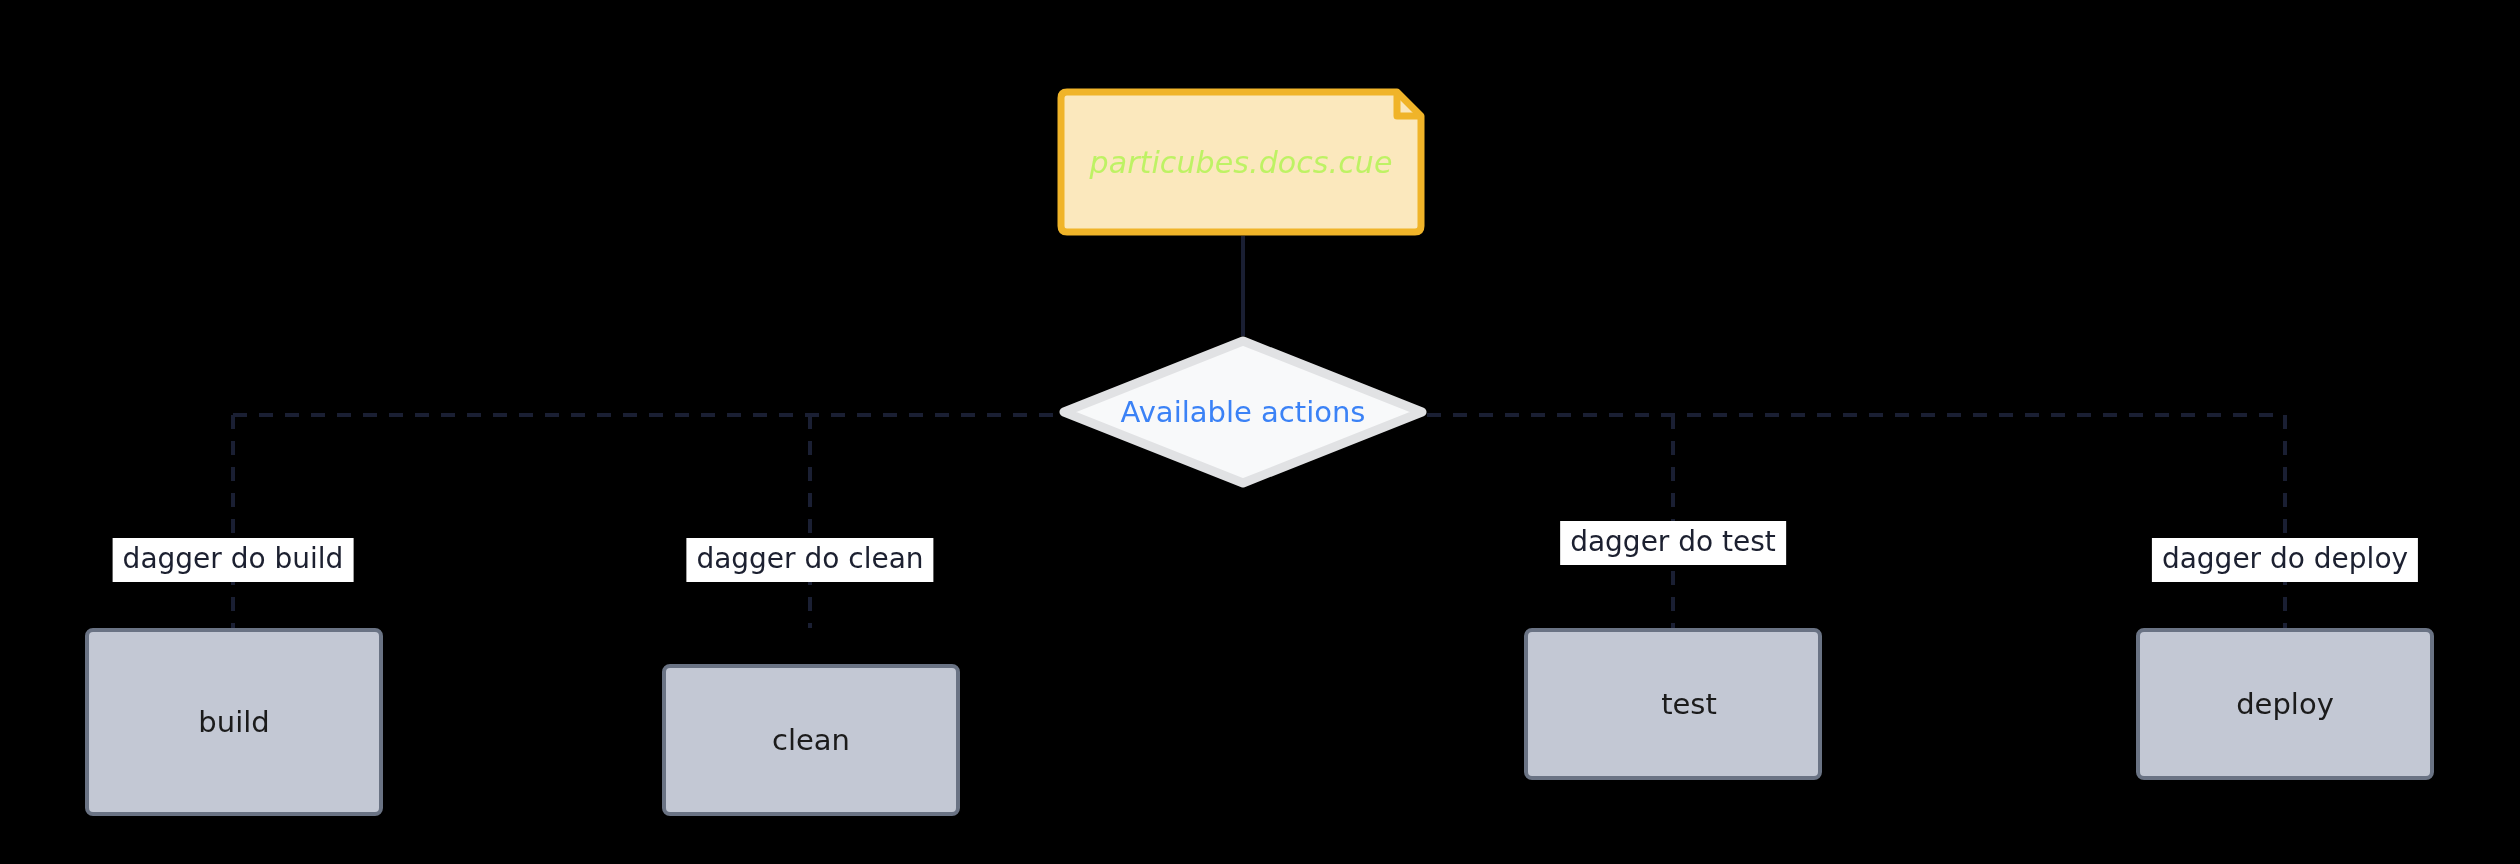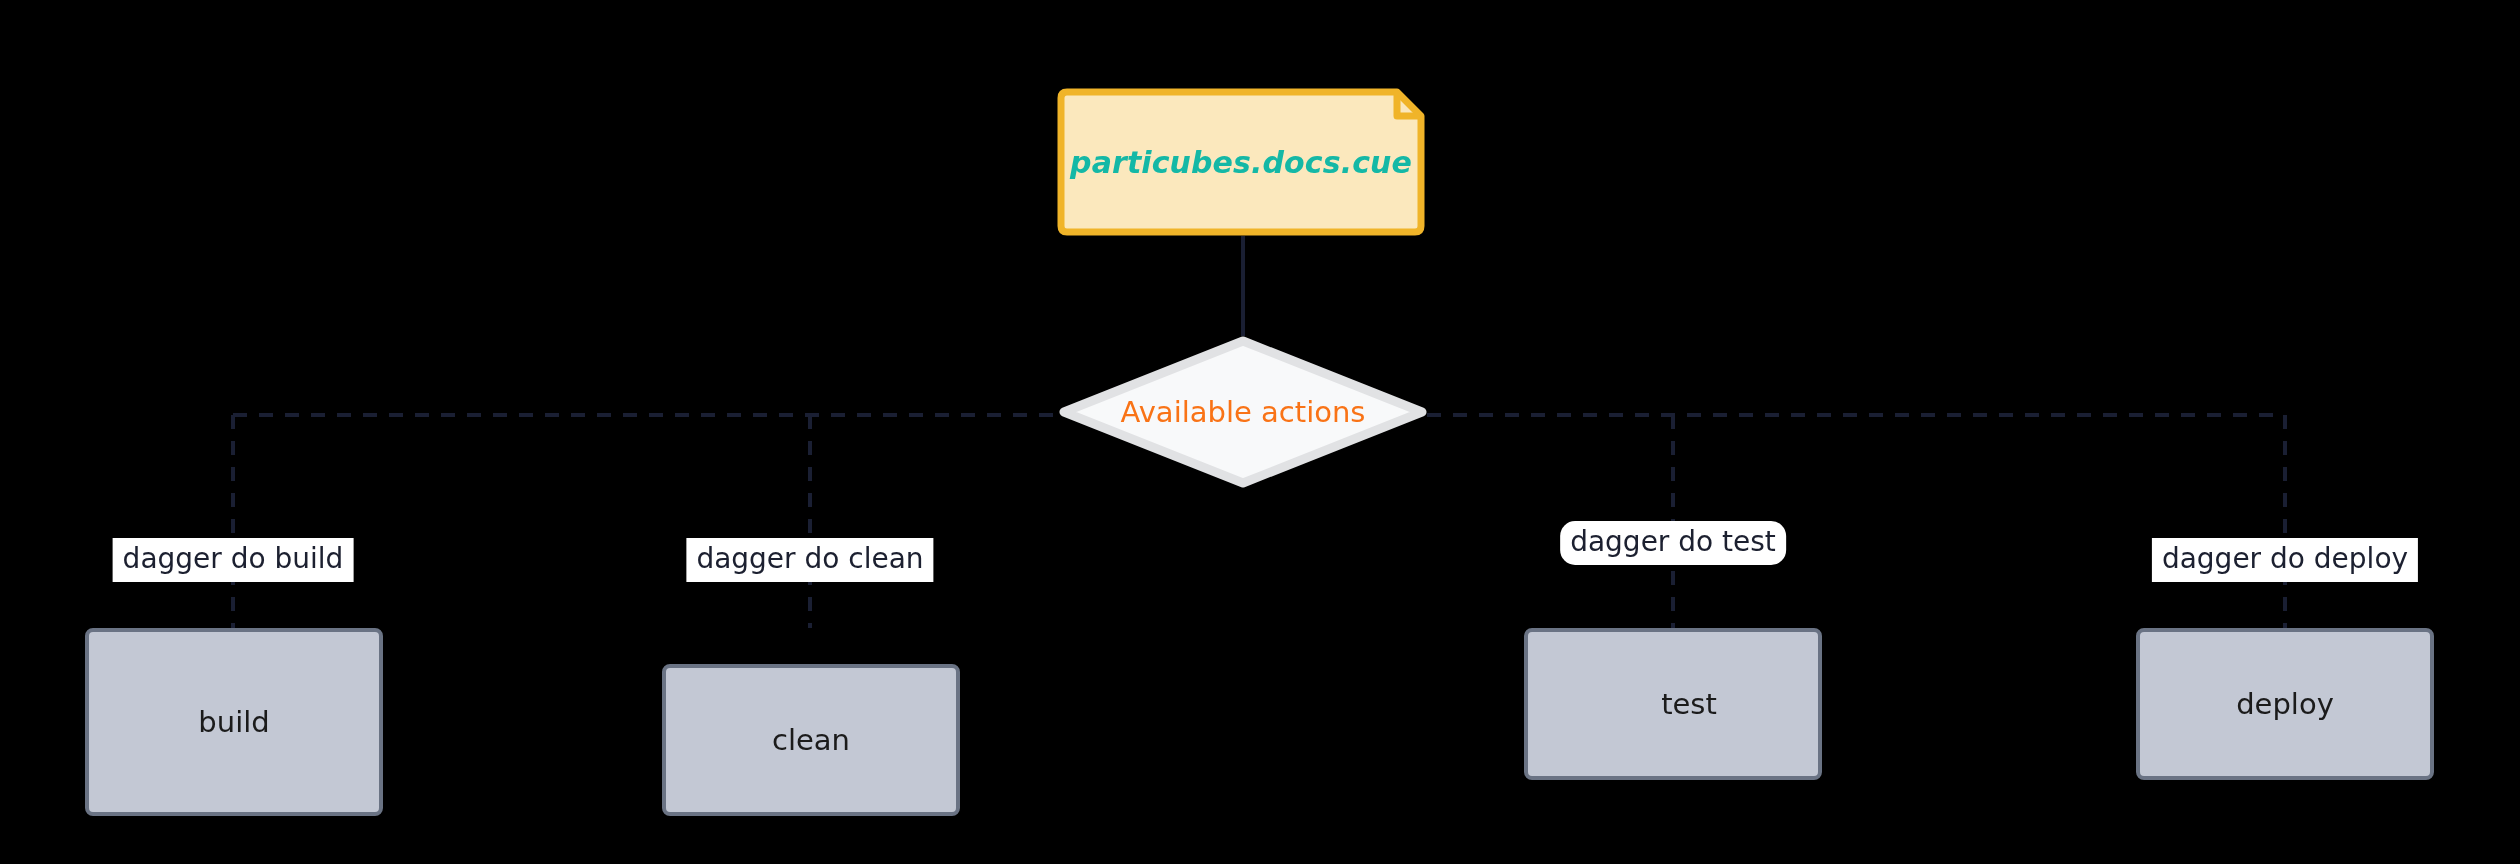--- a/index.html
+++ b/index.html
@@ -41,23 +41,23 @@
     position: absolute;
     left: 0;
     top: 0;
     width: 100%;
     height: 100%;
   }
   .note-label {
     position: relative;
     z-index: 2;
     font-style: italic;
-    font-weight: bold;
+    font-weight: normal;
     font-size: 30px;
-    color: #14b8a6;
+    color: #bef264;
     letter-spacing: 0.1px;
     white-space: nowrap;
   }
 
   
   .diamond {
     position: absolute;
     display: flex;
     align-items: center;
     justify-content: center;
@@ -66,21 +66,21 @@
     position: absolute;
     left: 0;
     top: 0;
     width: 100%;
     height: 100%;
   }
   .diamond-label {
     position: relative;
     z-index: 2;
     font-size: 29px;
-    color: #f97316;
+    color: #3b82f6;
     white-space: nowrap;
   }
 
   
   .node {
     position: absolute;
     box-sizing: border-box;
     background: #c3c8d4;
     border: 4px solid #6a7384;
     border-radius: 8px;
@@ -135,21 +135,21 @@
 
   <div class="diamond" style="left:1059px; top:336px; width:368px; height:152px;">
     <svg class="diamond-svg" viewBox="0 0 368 152" preserveAspectRatio="none" xmlns="http://www.w3.org/2000/svg">
       <path d="M184,5 L363,76 L184,147 L5,76 Z" fill="#f8f9fa" stroke="#e1e2e4" stroke-width="9" stroke-linejoin="round"></path>
     </svg>
     <span class="diamond-label">Available actions</span>
   </div>
 
   <div class="edge-label" style="left:233px; top:538px;">dagger do build</div>
   <div class="edge-label" style="left:810px; top:538px;">dagger do clean</div>
-  <div class="edge-label" style="left:1673px; top:521px;border-radius:15px;">dagger do test</div>
+  <div class="edge-label" style="left:1673px; top:521px;">dagger do test</div>
   <div class="edge-label" style="left:2285px; top:538px;">dagger do deploy</div>
 
   <div class="node" style="left:85px; top:628px; width:298px; height:188px;">
     <span class="node-label">build</span>
   </div>
 
   <div class="node" style="left:662px; top:664px; width:298px; height:152px;">
     <span class="node-label">clean</span>
   </div>
 

